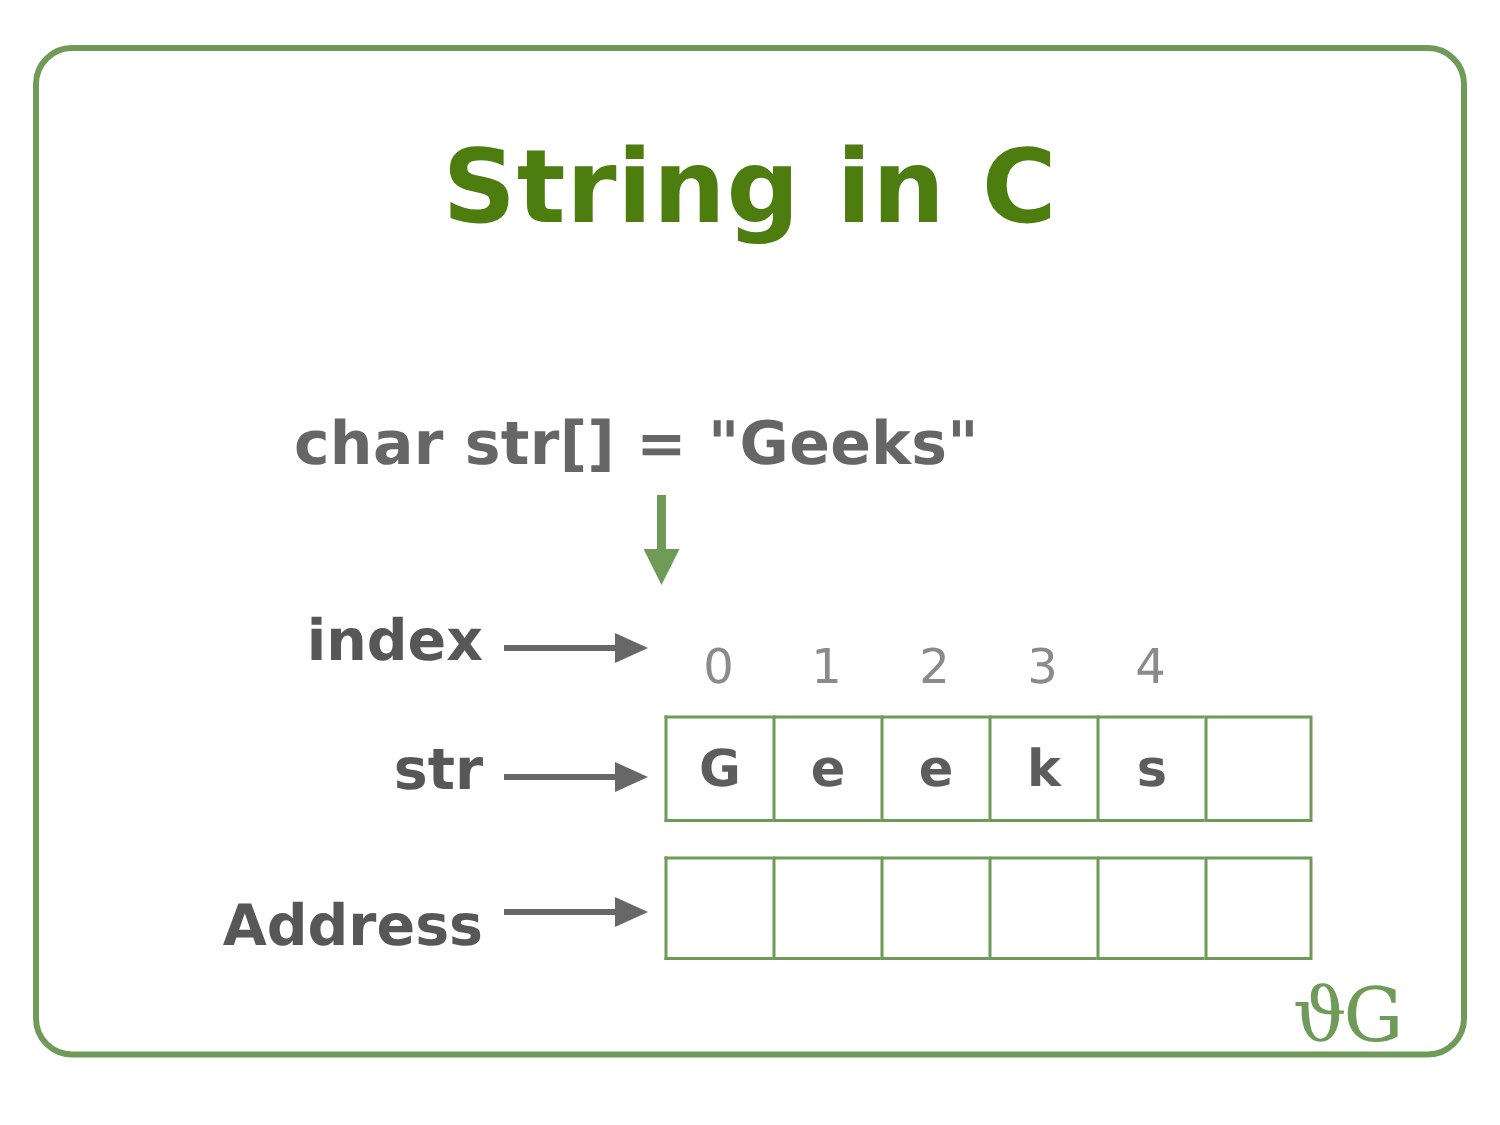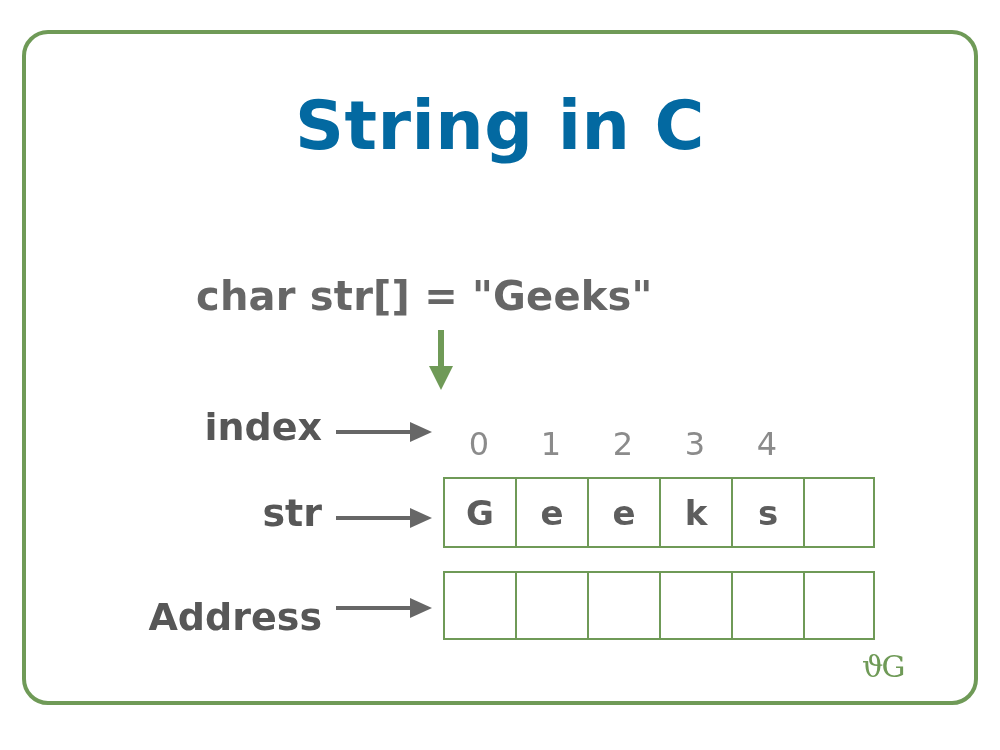--- a/index.html
+++ b/index.html
@@ -36,21 +36,21 @@
 
   
   .title {
     position: absolute;
     left: 0;
     top: 92px;
     width: 1000px;
     text-align: center;
     font-size: 68px;
     font-weight: bold;
-    color: #0369a1;
+    color: #4d7c0f;
     letter-spacing: 0.5px;
     line-height: 1;
   }
 
   
   .declaration {
     position: absolute;
     left: 196px;
     top: 273px;
     font-size: 40px;
@@ -134,21 +134,21 @@
   .cell:last-child { border-right-width: 2px; }
   .row-str .cell  { height: 71px; }
   .row-addr .cell { height: 69px; }
 
   
   .logo {
     position: absolute;
     left: 862px;
     top: 652px;
     font-family: "DejaVu Serif", "Liberation Serif", serif;
-    font-size: 30px;
+    font-size: 50px;
     color: #6f9a57;
     letter-spacing: -2px;
     line-height: 1;
     white-space: nowrap;
   }
 </style>
 </head>
 <body>
 
 <div class="canvas">

